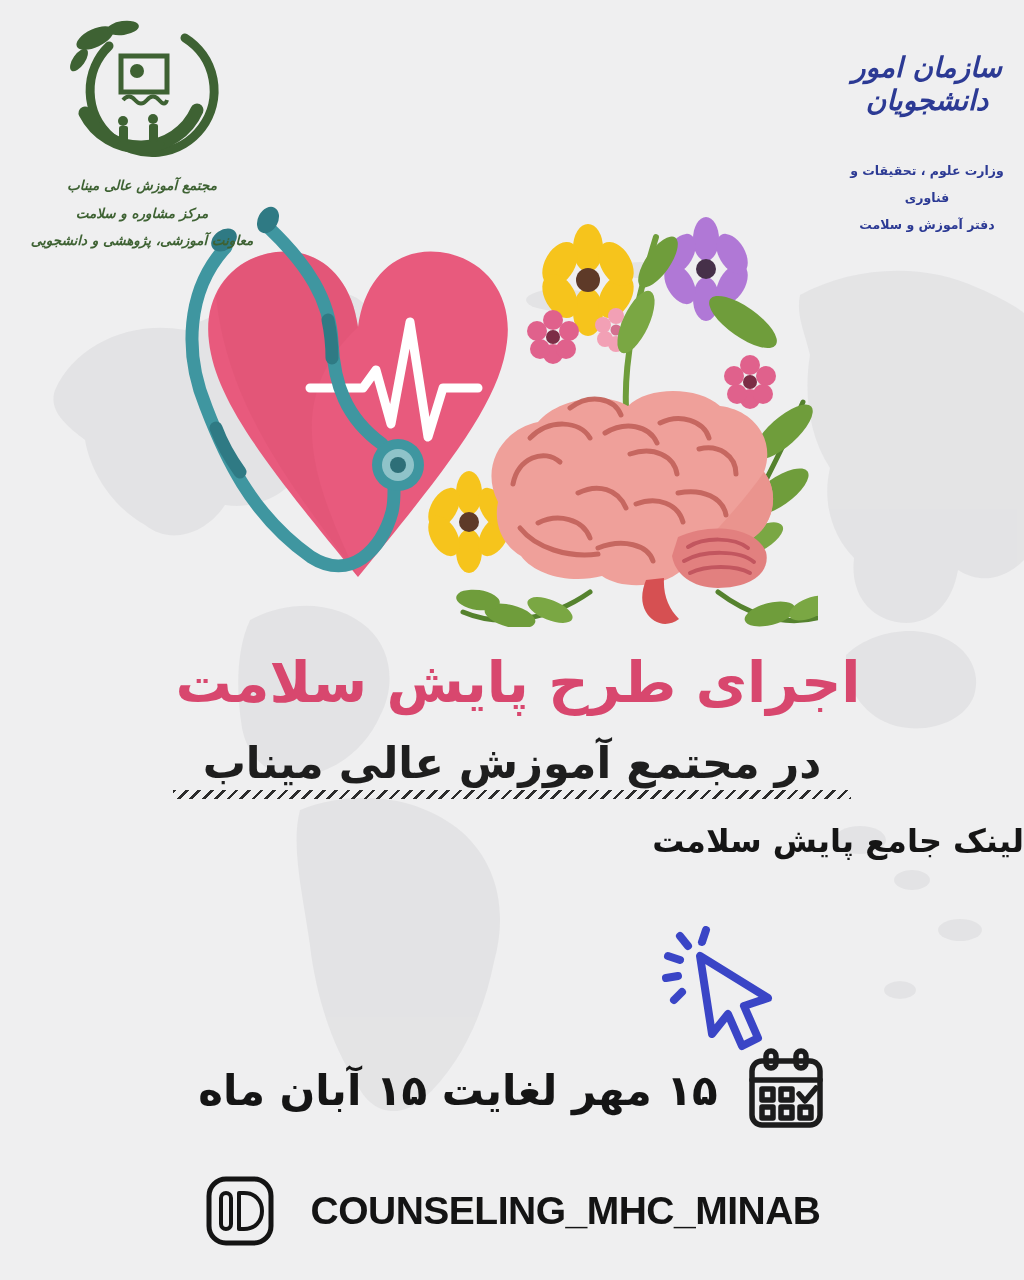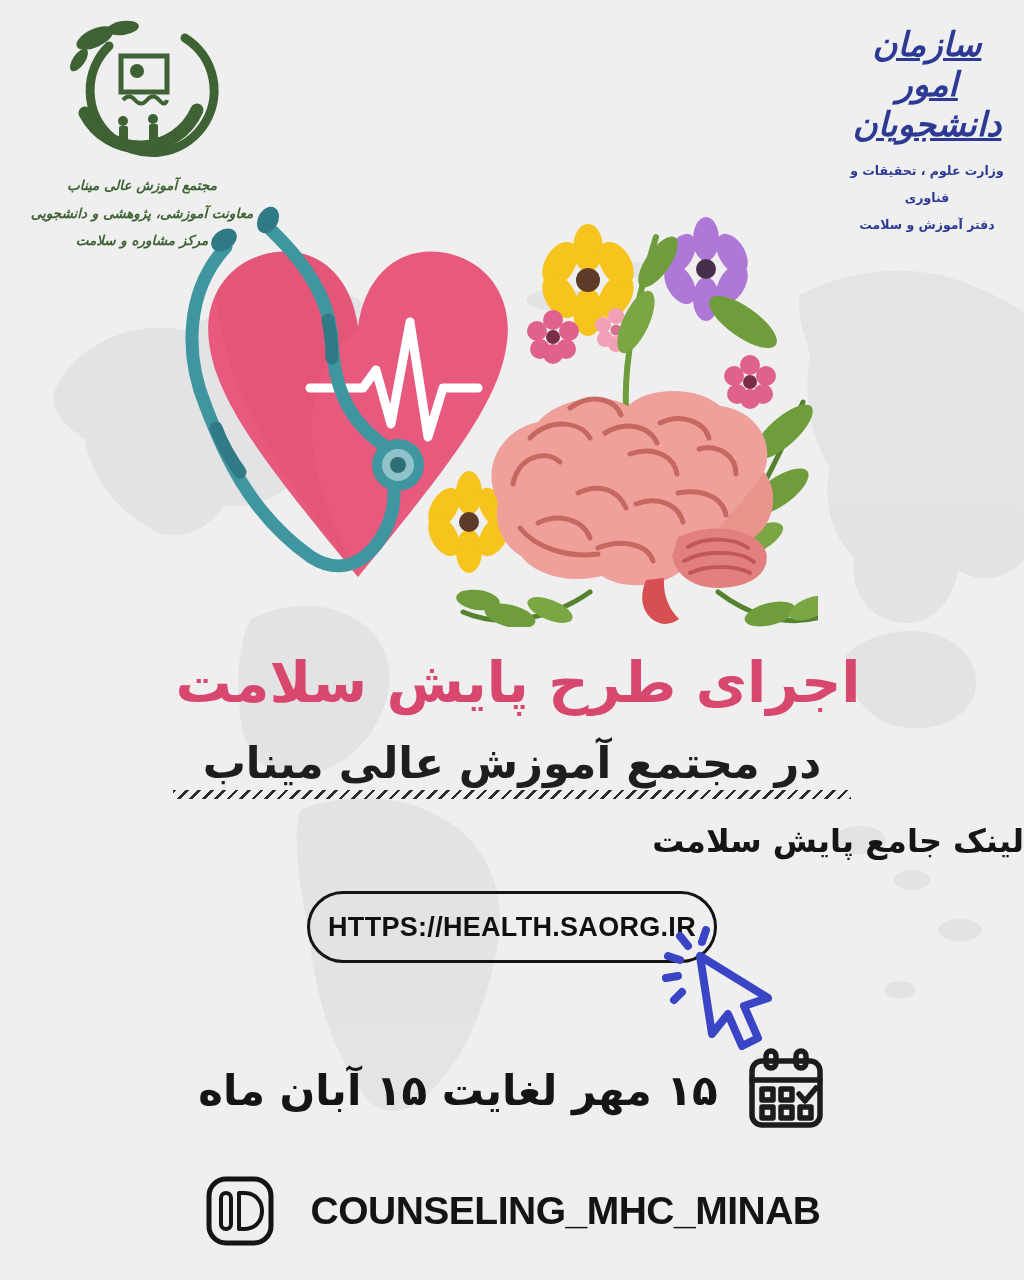--- a/index.html
+++ b/index.html
@@ -11,21 +11,21 @@
   }
   .poster{position:absolute;inset:0;}
   .map-bg{position:absolute;inset:0;z-index:0;}
   
   .left-logo{position:absolute;left:6px;top:18px;width:272px;z-index:2;text-align:center;}
   .left-logo .logo-art{display:block;margin:0 auto;}
   .left-logo .lines{margin-top:4px;color:#3e6233;font-style:italic;font-weight:600;
     font-size:13.5px;line-height:2.05;direction:rtl;}
   .right-logo{position:absolute;right:12px;top:10px;width:170px;z-index:2;text-align:center;color:#2c3a94;}
   .callig{min-height:148px;display:flex;align-items:center;justify-content:center;
-    direction:rtl;font-size:34px;font-weight:700;font-style:italic;line-height:1.18;text-decoration:underline;}
+    direction:rtl;font-size:28px;font-weight:700;font-style:italic;line-height:1.18;}
   .right-lines{font-size:12.5px;font-weight:600;line-height:2.15;direction:rtl;}
   
   .illus{position:absolute;left:158px;top:192px;z-index:1;}
   
   .title{position:absolute;top:612px;left:12px;right:0;text-align:center;direction:rtl;
     font-size:56px;font-weight:800;color:#d8476e;z-index:2;}
   .subtitle{position:absolute;top:702px;left:0;right:0;text-align:center;direction:rtl;
     font-size:43px;font-weight:700;color:#1e1e1e;z-index:2;}
   .divider{position:absolute;top:790px;left:50%;transform:translateX(-50%);
     width:678px;height:9px;z-index:2;
@@ -96,22 +96,22 @@
       <g fill="#3e6233">
         <circle cx="66" cy="103" r="5"></circle>
           <rect x="62" y="108" width="9" height="16" rx="2"></rect>
         <circle cx="96" cy="101" r="5"></circle>
           <rect x="92" y="106" width="9" height="18" rx="2"></rect>
         <rect x="60" y="124" width="48" height="4" rx="2"></rect>
       </g>
     </svg>
     <div class="lines">
       <div>مجتمع آموزش عالی میناب</div>
+      <div>مرکز مشاوره و سلامت</div>
       <div>معاونت آموزشی، پژوهشی و دانشجویی</div>
-      <div>مرکز مشاوره و سلامت</div>
     </div>
   </div>
 
   <div class="right-logo">
     <div class="callig">سازمان امور دانشجویان</div>
     <div class="right-lines">
       <div>وزارت علوم ، تحقیقات و فناوری</div>
       <div>دفتر آموزش و سلامت</div>
     </div>
   </div>
@@ -254,23 +254,20 @@
     </g>
   </svg>
 
   <h1 class="title">اجرای طرح پایش سلامت</h1>
   <h2 class="subtitle">در مجتمع آموزش عالی میناب</h2>
 
   <div class="divider"></div>
 
   <div class="link-label">لینک جامع پایش سلامت</div>
 
-  <div class="url-pill">
-    <span class="url-text">HTTPS://HEALTH.SAORG.IR</span>
-  </div>
 
   <div class="cursor-wrap">
     <svg width="140" height="140" viewBox="0 0 140 140">
       <g stroke="#3a45c6" stroke-width="8" stroke-linecap="round" stroke-linejoin="round">
         <path d="M44,30 L56,108 L72,88 L86,120 L102,112 L88,80 L112,72 Z" fill="#efeff0"></path>
         <line x1="46" y1="16" x2="50" y2="4"></line>
         <line x1="32" y1="20" x2="24" y2="10"></line>
         <line x1="24" y1="34" x2="12" y2="30"></line>
         <line x1="22" y1="50" x2="10" y2="52"></line>
         <line x1="26" y1="66" x2="18" y2="74"></line>

